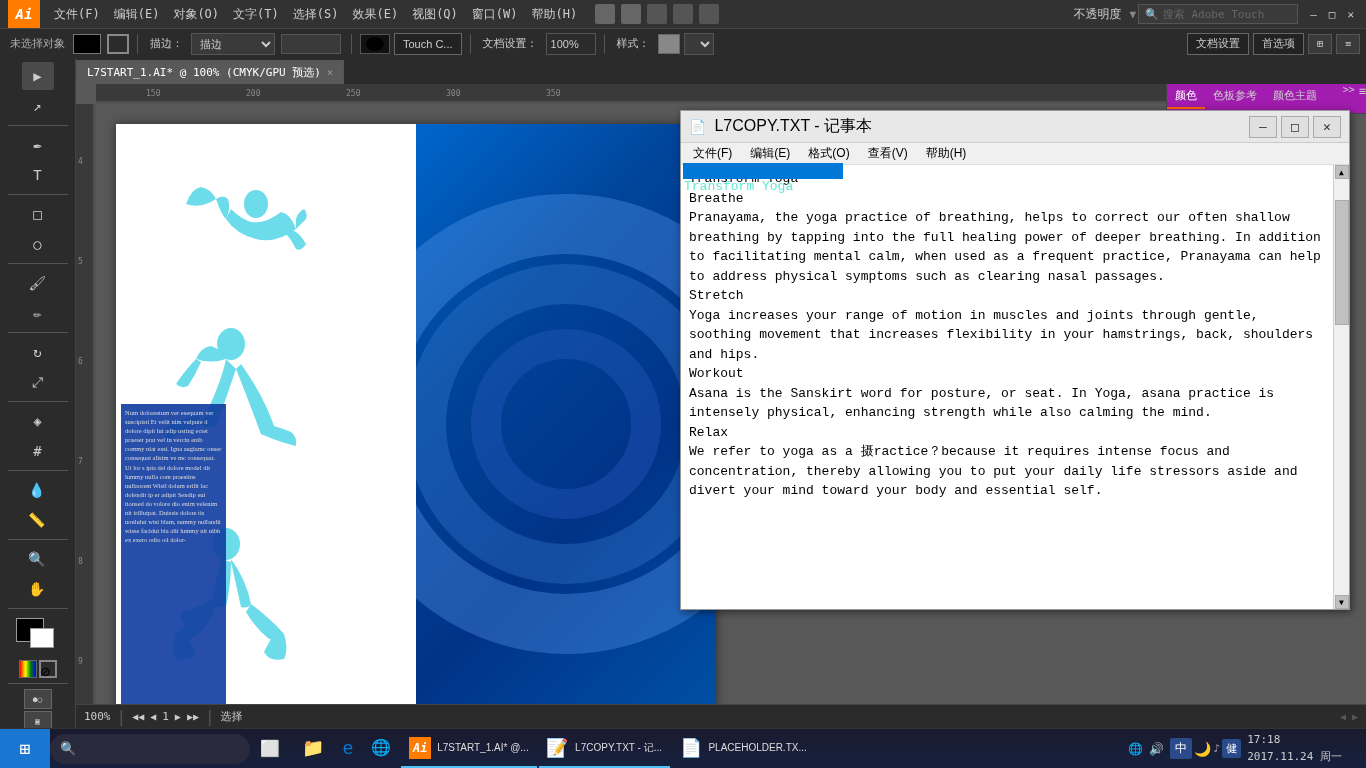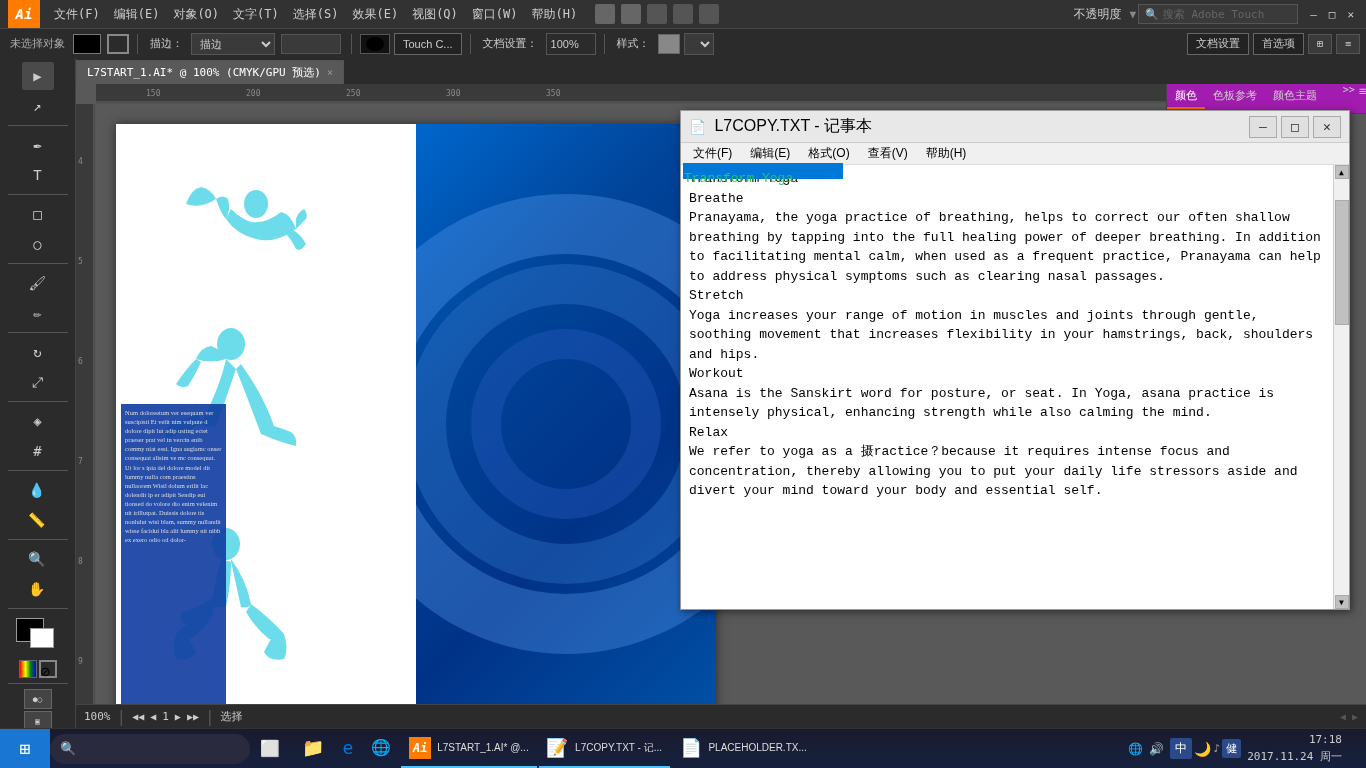--- a/index.html
+++ b/index.html
@@ -434,21 +434,21 @@
       <div style="width:14px;height:14px;background:#c0c0c0;border:1px solid #aaa;display:flex;align-items:center;justify-content:center;font-size:8px;cursor:pointer;">▲</div>
       <div style="flex:1;width:14px;position:relative;">
         <div style="position:absolute;top:5%;width:14px;height:30%;background:#c0c0c0;border:1px solid #aaa;"></div>
       </div>
       <div style="width:14px;height:14px;background:#c0c0c0;border:1px solid #aaa;display:flex;align-items:center;justify-content:center;font-size:8px;cursor:pointer;">▼</div>
     </div>
   </div>
 </div>
 
 <div style="position:absolute;top:163px;left:683px;width:160px;height:16px;background:#0078d7;z-index:201;pointer-events:none;"></div>
-<div style="position:absolute;top:163px;left:683px;color:#22c55e;font-family:'Courier New',monospace;font-size:13px;z-index:202;pointer-events:none;padding:8px 1px;">Transform Yoga</div>
+<div style="position:absolute;top:163px;left:683px;color:#5eead4;font-family:'Courier New',monospace;font-size:13px;z-index:202;pointer-events:none;padding:16px 1px;">Transform Yoga</div>
 
 <div style="position:absolute;bottom:40px;left:76px;right:0;height:24px;background:#2b2b2b;display:flex;align-items:center;padding:0 8px;gap:6px;border-top:1px solid #444;z-index:99;">
   <span style="color:#ccc;font-size:11px;">100%</span>
   <span style="color:#555;">|</span>
   <span style="color:#ccc;font-size:10px;">◀◀</span>
   <span style="color:#ccc;font-size:10px;">◀</span>
   <span style="color:#ccc;font-size:11px;">1</span>
   <span style="color:#ccc;font-size:10px;">▶</span>
   <span style="color:#ccc;font-size:10px;">▶▶</span>
   <span style="color:#555;">|</span>
@@ -505,19 +505,19 @@
       <span style="color:#aaa;font-size:12px;">🌐</span>
       <span style="color:#aaa;font-size:12px;">🔊</span>
     </div>
 
     <div style="display:flex;gap:2px;align-items:center;">
       <div style="background:#2a4a8a;color:white;font-size:12px;padding:2px 5px;border-radius:2px;font-family:'Microsoft YaHei',sans-serif;">中</div>
       <span style="color:#aaa;font-size:14px;">🌙</span>
       <span style="color:#aaa;font-size:11px;">♪</span>
       <div style="background:#2a4a8a;color:white;font-size:11px;padding:2px 4px;border-radius:2px;">健</div>
     </div>
-    <div style="color:#ccc;font-size:11px;text-align:right;line-height:1.5;cursor:pointer;">
+    <div style="color:#ccc;font-size:11px;text-align:left;line-height:1.5;cursor:pointer;">
       <div>17:18</div>
       <div>2017.11.24 周一</div>
     </div>
     <div style="width:8px;height:40px;cursor:pointer;"></div>
   </div>
 </div>
 
 </body></html>

